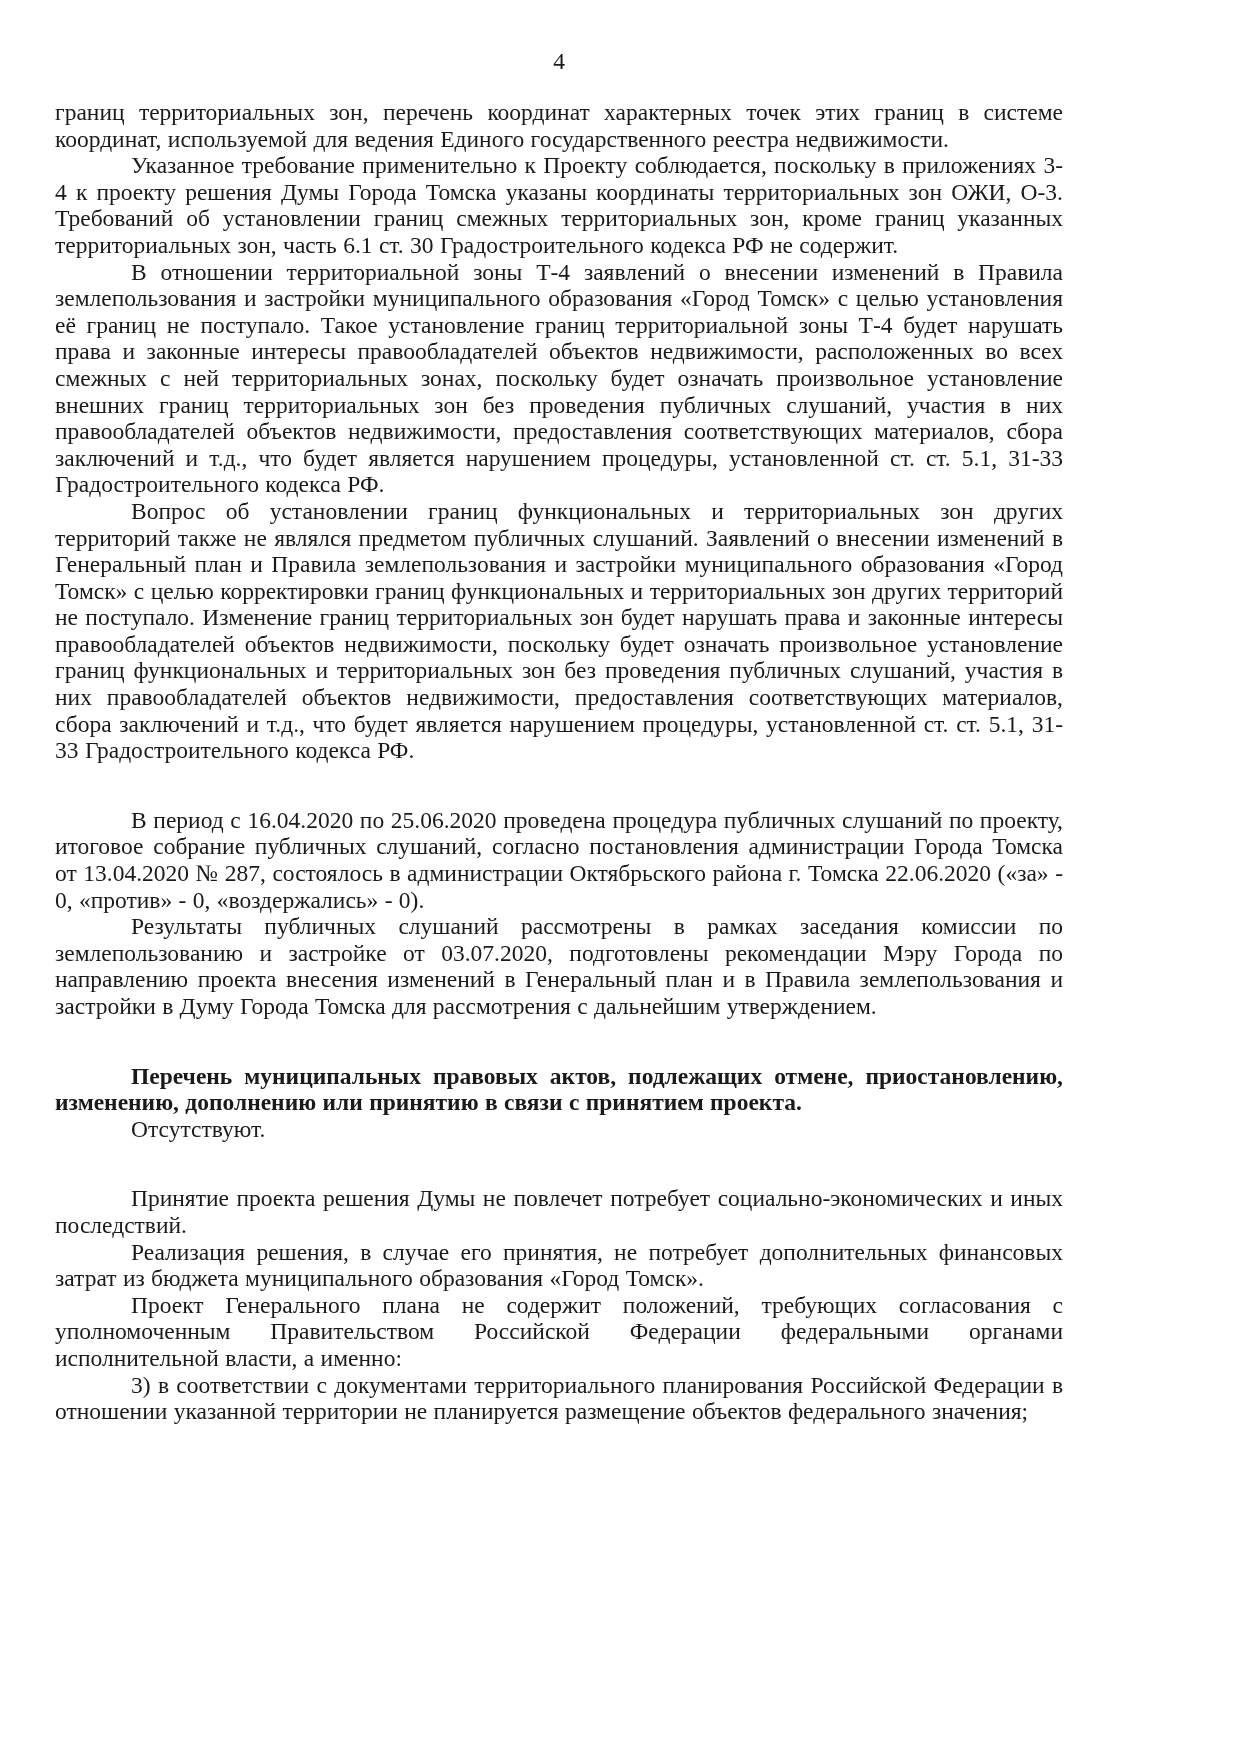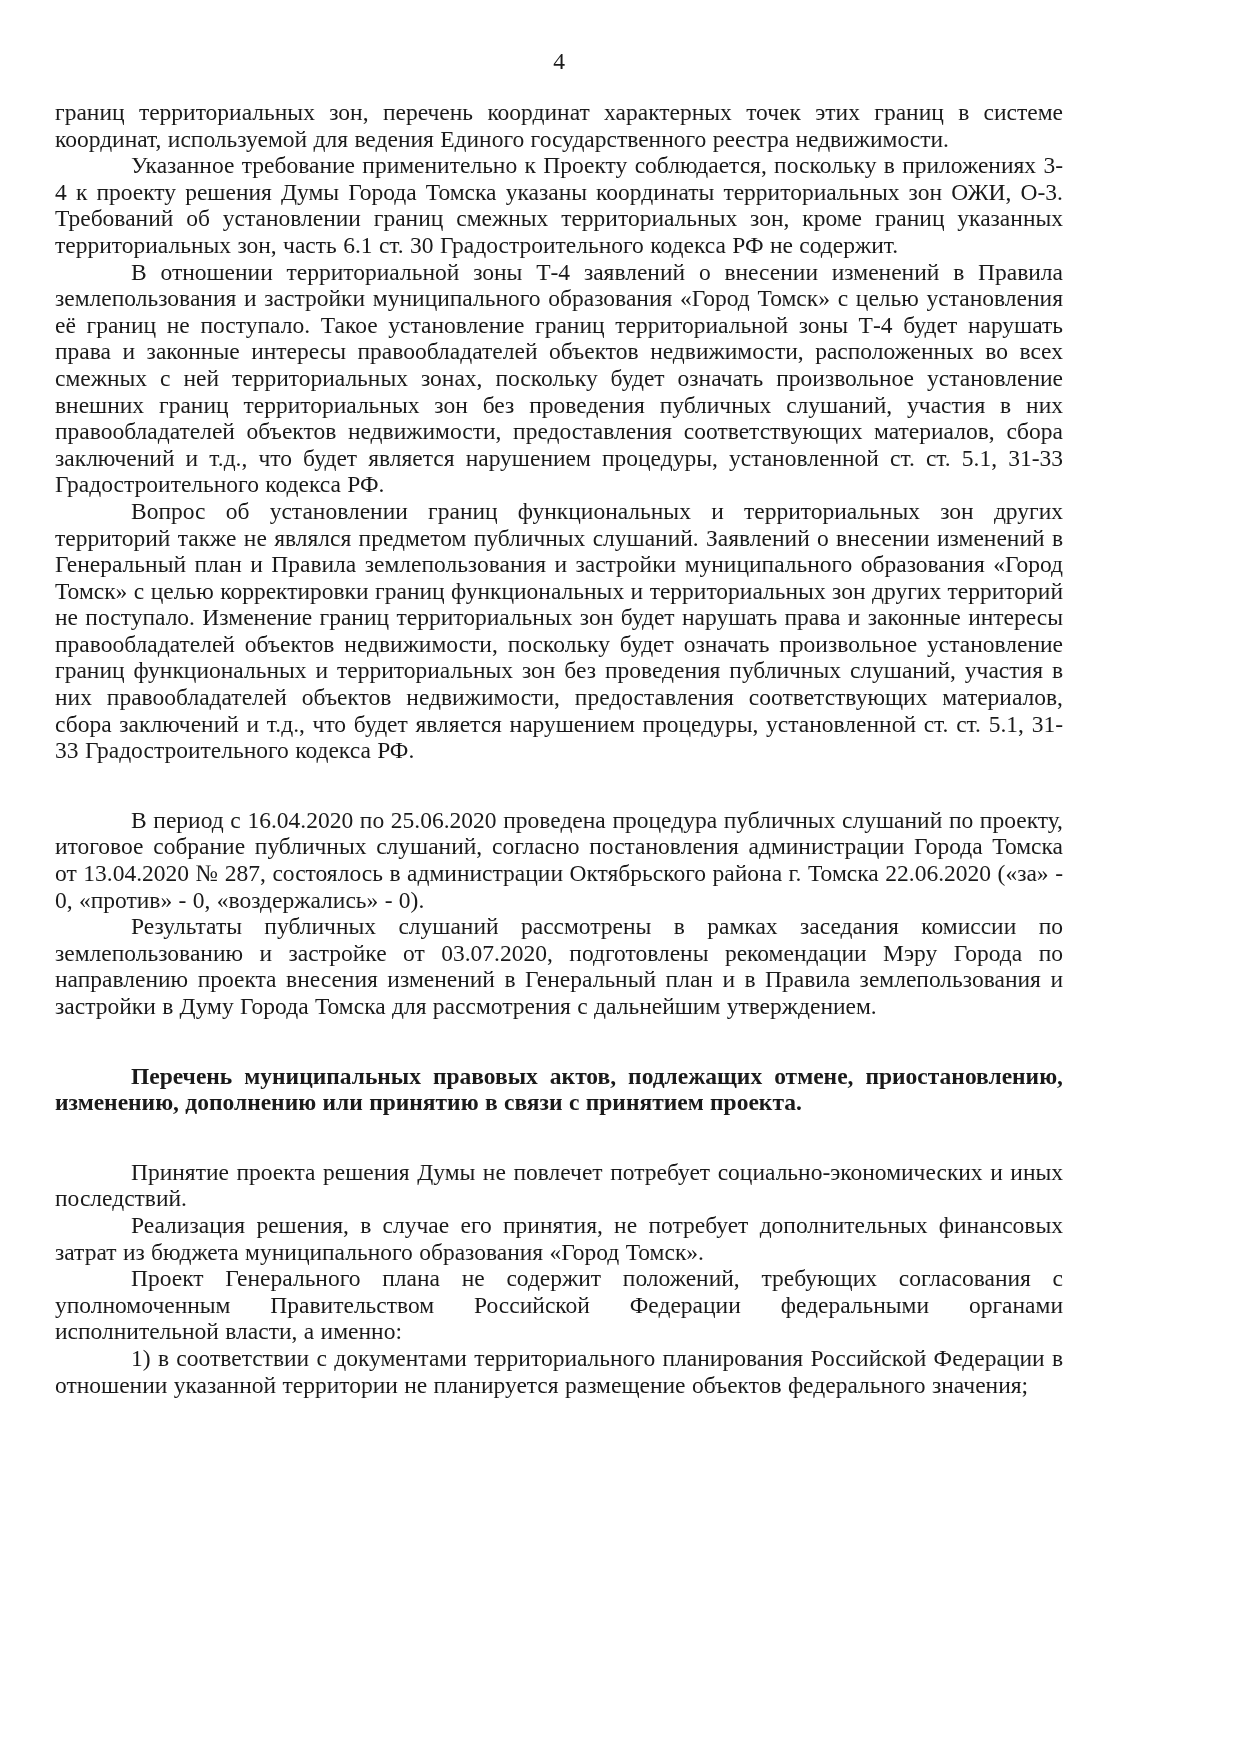--- a/index.html
+++ b/index.html
@@ -55,18 +55,19 @@
   <div class="page-number">4</div>
 
   <div class="content">
     <p class="no-indent">границ территориальных зон, перечень координат характерных точек этих границ в системе координат, используемой для ведения Единого государственного реестра недвижимости.</p>
     <p>Указанное требование применительно к Проекту соблюдается, поскольку в приложениях 3-4 к проекту решения Думы Города Томска указаны координаты территориальных зон ОЖИ, О-3. Требований об установлении границ смежных территориальных зон, кроме границ указанных территориальных зон, часть 6.1 ст. 30 Градостроительного кодекса РФ не содержит.</p>
     <p>В отношении территориальной зоны Т-4 заявлений о внесении изменений в Правила землепользования и застройки муниципального образования «Город Томск» с целью установления её границ не поступало. Такое установление границ территориальной зоны Т-4 будет нарушать права и законные интересы правообладателей объектов недвижимости, расположенных во всех смежных с ней территориальных зонах, поскольку будет означать произвольное установление внешних границ территориальных зон без проведения публичных слушаний, участия в них правообладателей объектов недвижимости, предоставления соответствующих материалов, сбора заключений и т.д., что будет является нарушением процедуры, установленной ст. ст. 5.1, 31-33 Градостроительного кодекса РФ.</p>
     <p>Вопрос об установлении границ функциональных и территориальных зон других территорий также не являлся предметом публичных слушаний. Заявлений о внесении изменений в Генеральный план и Правила землепользования и застройки муниципального образования «Город Томск» с целью корректировки границ функциональных и территориальных зон других территорий не поступало. Изменение границ территориальных зон будет нарушать права и законные интересы правообладателей объектов недвижимости, поскольку будет означать произвольное установление границ функциональных и территориальных зон без проведения публичных слушаний, участия в них правообладателей объектов недвижимости, предоставления соответствующих материалов, сбора заключений и т.д., что будет является нарушением процедуры, установленной ст. ст. 5.1, 31-33 Градостроительного кодекса РФ.</p>
     <p class="gap-before">В период с 16.04.2020 по 25.06.2020 проведена процедура публичных слушаний по проекту, итоговое собрание публичных слушаний, согласно постановления администрации Города Томска от 13.04.2020 № 287, состоялось в администрации Октябрьского района г. Томска 22.06.2020 («за» - 0, «против» - 0, «воздержались» - 0).</p>
     <p>Результаты публичных слушаний рассмотрены в рамках заседания комиссии по землепользованию и застройке от 03.07.2020, подготовлены рекомендации Мэру Города по направлению проекта внесения изменений в Генеральный план и в Правила землепользования и застройки в Думу Города Томска для рассмотрения с дальнейшим утверждением.</p>
     <p class="gap-before bold">Перечень муниципальных правовых актов, подлежащих отмене, приостановлению, изменению, дополнению или принятию в связи с принятием проекта.</p>
+    <p>Отсутствуют.</p>
     <p class="gap-before">Принятие проекта решения Думы не повлечет потребует социально-экономических и иных последствий.</p>
     <p>Реализация решения, в случае его принятия, не потребует дополнительных финансовых затрат из бюджета муниципального образования «Город Томск».</p>
     <p>Проект Генерального плана не содержит положений, требующих согласования с уполномоченным Правительством Российской Федерации федеральными органами исполнительной власти, а именно:</p>
-    <p>1) в соответствии с документами территориального планирования Российской Федерации в отношении указанной территории не планируется размещение объектов федерального значения;</p>
+    <p>3) в соответствии с документами территориального планирования Российской Федерации в отношении указанной территории не планируется размещение объектов федерального значения;</p>
   </div>
 </div>
 
 </body></html>

